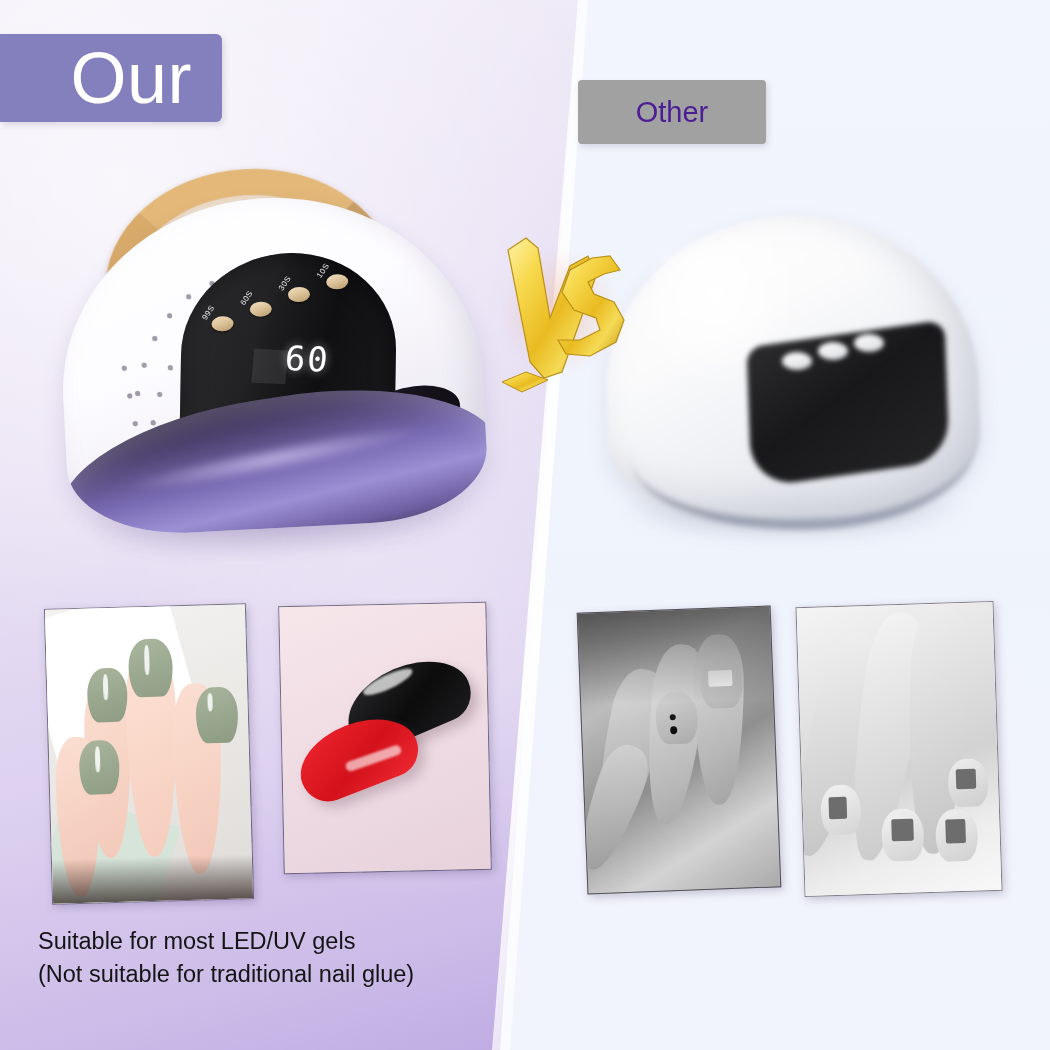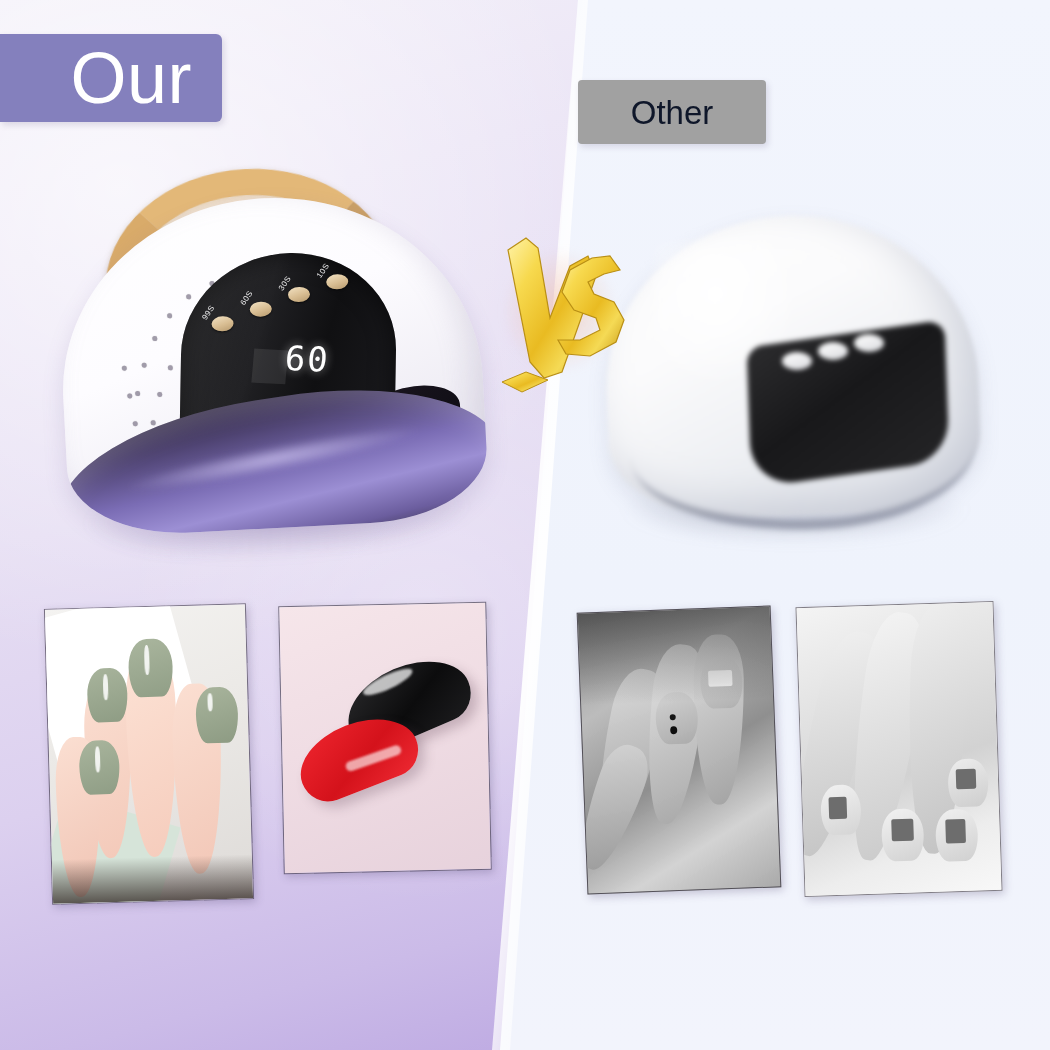--- a/index.html
+++ b/index.html
@@ -49,21 +49,21 @@
     background:#8480bd;
     border-radius:0 6px 6px 0;
     justify-content:flex-end;padding-right:30px;box-sizing:border-box;
   }
   #tag-our .tag-text{color:#ffffff;font-size:72px;line-height:1;letter-spacing:.5px;}
   #tag-other{
     left:578px;top:80px;width:188px;height:64px;
     background:#a1a1a1;border-radius:4px;
     justify-content:center;
   }
-  #tag-other .tag-text{color:#0f172a;font-size:33px;line-height:1;}
+  #tag-other .tag-text{color:#4c1d95;font-size:29px;line-height:1;}
 
   
   #our-lamp{
     position:absolute;left:52px;top:168px;width:440px;height:400px;
     transform:rotate(-3deg);
   }
   .lamp-shadow{
     position:absolute;left:22px;top:300px;width:390px;height:92px;
     background:radial-gradient(ellipse at 50% 50%, rgba(110,90,150,.30) 0%, rgba(110,90,150,0) 70%);
     filter:blur(6px);
@@ -419,14 +419,18 @@
       <div class="bw-nail" style="left:78px;top:204px;width:42px;height:52px;background:linear-gradient(160deg,#f2f2f2,#d2d2d2);"></div>
       <div class="bw-nail" style="left:132px;top:206px;width:42px;height:52px;background:linear-gradient(160deg,#f0f0f0,#d0d0d0);"></div>
       <div class="bw-nail" style="left:146px;top:156px;width:40px;height:48px;background:linear-gradient(160deg,#ededed,#cdcdcd);"></div>
       <div class="chip" style="left:26px;top:190px;width:18px;height:22px;"></div>
       <div class="chip" style="left:88px;top:214px;width:22px;height:22px;"></div>
       <div class="chip" style="left:142px;top:216px;width:20px;height:24px;"></div>
       <div class="chip" style="left:154px;top:166px;width:20px;height:20px;"></div>
     </div>
   </div>
 
+  <div class="caption" id="caption-left">
+    <div>Suitable for most LED/UV gels</div>
+    <div>(Not suitable for traditional nail glue)</div>
+  </div>
 
 </div>
 
 </body></html>

